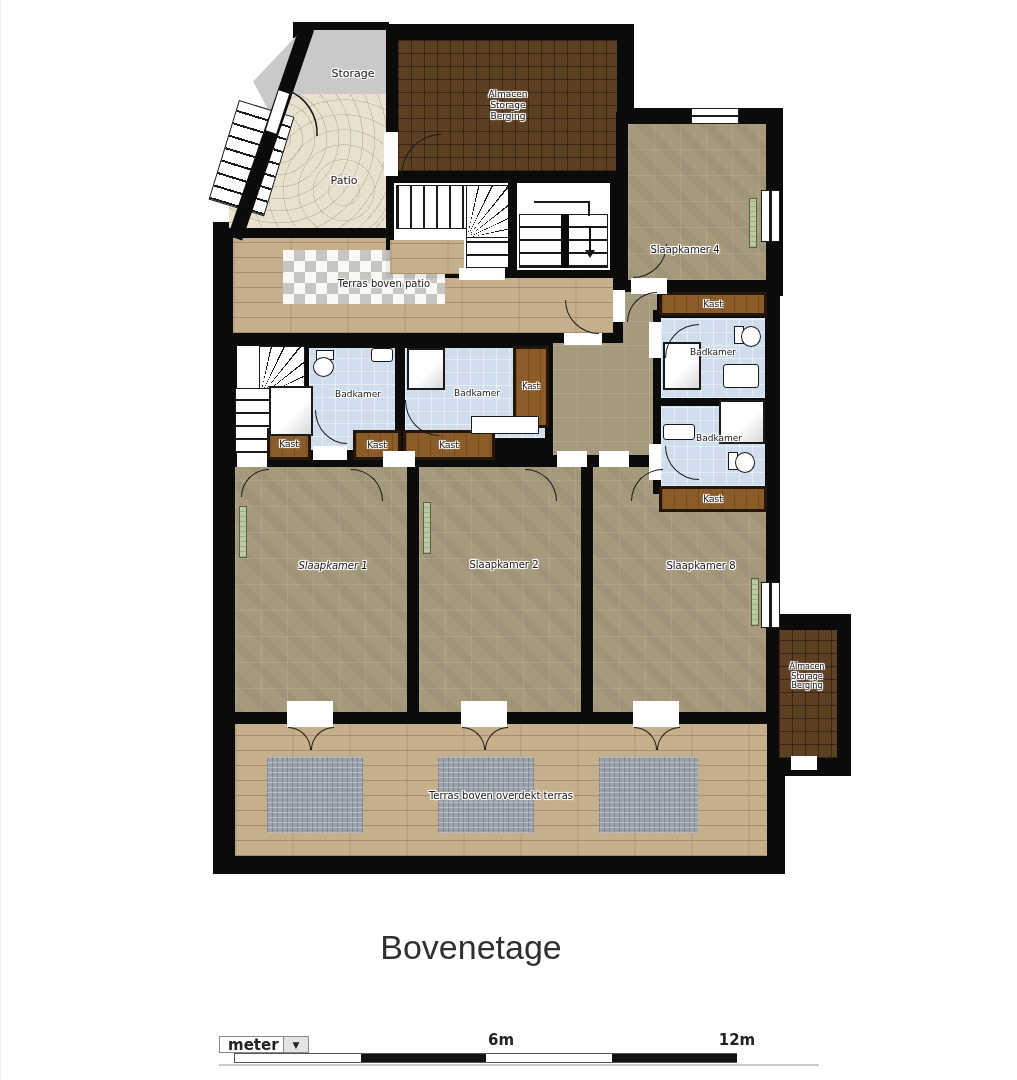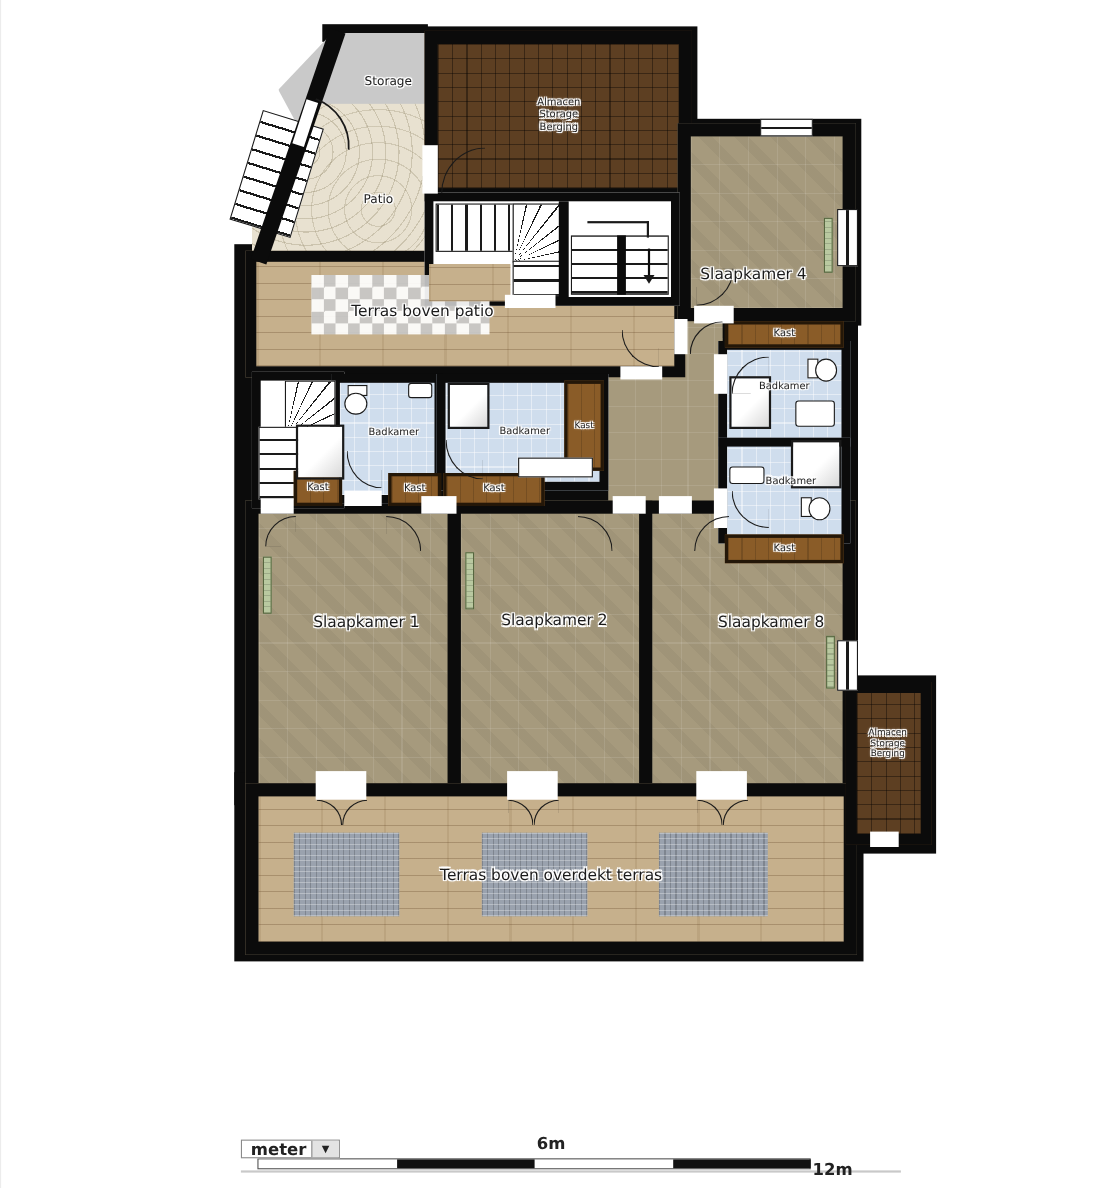--- a/index.html
+++ b/index.html
@@ -29,21 +29,21 @@
     background-image:repeating-linear-gradient(0deg,rgba(255,255,255,.10) 0 1px,transparent 1px 24px),
                      repeating-linear-gradient(90deg,rgba(255,255,255,.10) 0 1px,transparent 1px 24px);z-index:1;position:absolute;}
   .kast{position:absolute;background:#8a5c28;border:3px solid #241708;box-sizing:border-box;z-index:5;
     background-image:repeating-linear-gradient(90deg,rgba(0,0,0,.15) 0 1px,transparent 1px 12px);}
   .checker{position:absolute;z-index:4;opacity:.92;
     background-image:conic-gradient(#c8c8c8 25%,#fff 0 50%,#c8c8c8 0 75%,#fff 0);background-size:22px 22px;}
   .mat{position:absolute;z-index:4;background-color:#9aa2ae;
     background-image:repeating-linear-gradient(0deg,rgba(255,255,255,.30) 0 1px,transparent 1px 5px),
                      repeating-linear-gradient(90deg,rgba(0,0,0,.18) 0 1px,transparent 1px 5px);}
   .lbl{position:absolute;transform:translate(-50%,-50%);z-index:40;color:#1a1a1a;
-    font-size:14px;line-height:1.2;white-space:nowrap;text-align:center;
+    font-size:10px;line-height:1.2;white-space:nowrap;text-align:center;
     text-shadow:0 0 2px #fff,0 0 2px #fff,0 0 3px #fff,1px 1px 0 #fff,-1px -1px 0 #fff,1px -1px 0 #fff,-1px 1px 0 #fff;}
   .lbl.s9{font-size:9px;} .lbl.s8{font-size:8px;} .lbl.s11{font-size:11px;}
   .gap{position:absolute;background:#fff;z-index:20;}
   .winh{position:absolute;background:#fff;border:1px solid #1a1a1a;box-sizing:border-box;z-index:21;
     background-image:linear-gradient(to bottom,transparent 44%,#1a1a1a 44% 56%,transparent 56%);}
   .winv{position:absolute;background:#fff;border:1px solid #1a1a1a;box-sizing:border-box;z-index:21;
     background-image:linear-gradient(to right,transparent 44%,#1a1a1a 44% 56%,transparent 56%);}
   .arc{position:absolute;z-index:22;box-sizing:border-box;border:1.6px solid #1a1a1a;background:transparent;}
   .arc.tl{border-right:none;border-bottom:none;border-top-left-radius:100%;}
   .arc.tr{border-left:none;border-bottom:none;border-top-right-radius:100%;}
@@ -231,36 +231,37 @@
   <div class="lbl s9" style="left:712px;top:304px;">Kast</div>
   <div class="lbl s9" style="left:712px;top:352px;">Badkamer</div>
   <div class="lbl s9" style="left:718px;top:438px;">Badkamer</div>
   <div class="lbl s9" style="left:712px;top:499px;">Kast</div>
   <div class="lbl s9" style="left:357px;top:394px;">Badkamer</div>
   <div class="lbl s9" style="left:476px;top:393px;">Badkamer</div>
   <div class="lbl s9" style="left:288px;top:444px;">Kast</div>
   <div class="lbl s9" style="left:376px;top:445px;">Kast</div>
   <div class="lbl s9" style="left:448px;top:445px;">Kast</div>
   <div class="lbl s8" style="left:530px;top:387px;">Kast</div>
-  <div class="lbl" style="left:332px;top:566px;">Slaapkamer 1</div>
+  <div class="lbl" style="left:332px;top:566px;font-style:italic;">Slaapkamer 1</div>
   <div class="lbl" style="left:503px;top:565px;">Slaapkamer 2</div>
   <div class="lbl" style="left:700px;top:566px;">Slaapkamer 8</div>
   <div class="lbl" style="left:500px;top:796px;">Terras boven overdekt terras</div>
   <div class="lbl s8" style="left:806px;top:676px;">
     <span>Almacen</span><br>
     <span>Storage</span><br>
     <span>Berging</span>
   </div>
 
+  <div id="title" style="left:470px;top:928px;">Bovenetage</div>
 
   <div id="unit-dd">
     <span class="txt">meter</span>
     <span class="arrbox">▼</span>
   </div>
   <div id="sb-track">
     <div class="sb-black" style="left:126px;width:125px;"></div>
     <div class="sb-black" style="left:377px;width:125px;"></div>
   </div>
   <div id="sb-underline"></div>
   <div class="sb-lbl" style="left:484px;top:1031px;margin-left:16px;">6m</div>
-  <div class="sb-lbl" style="left:756px;top:1031px;margin-top:23px;">12m</div>
+  <div class="sb-lbl" style="left:736px;top:1031px;">12m</div>
 
 </div>
 
 </body></html>

